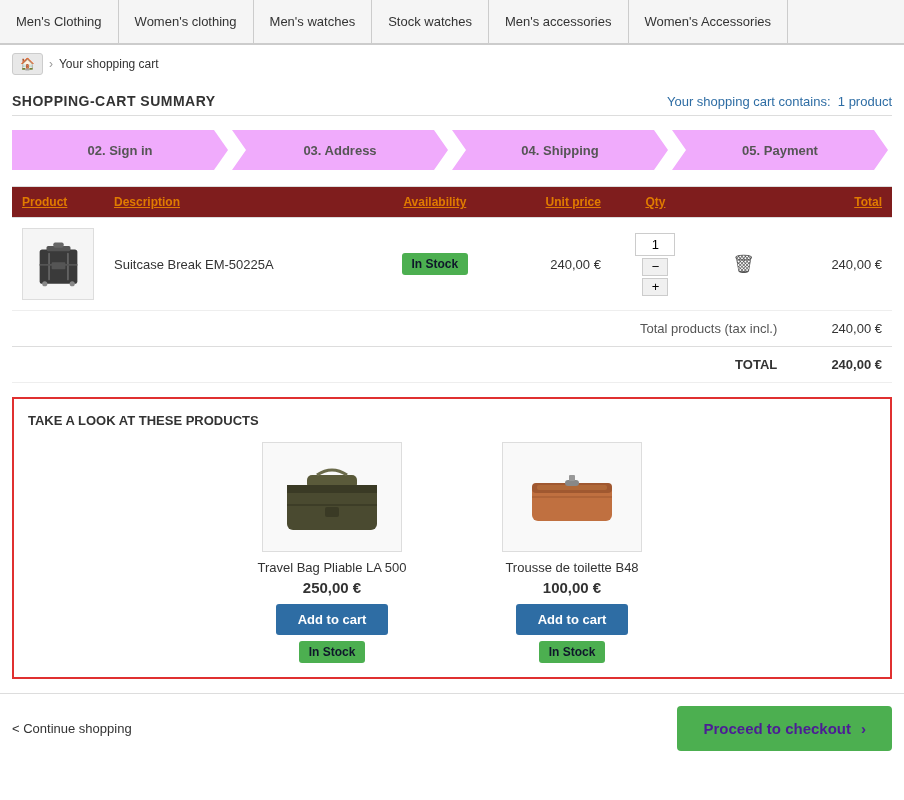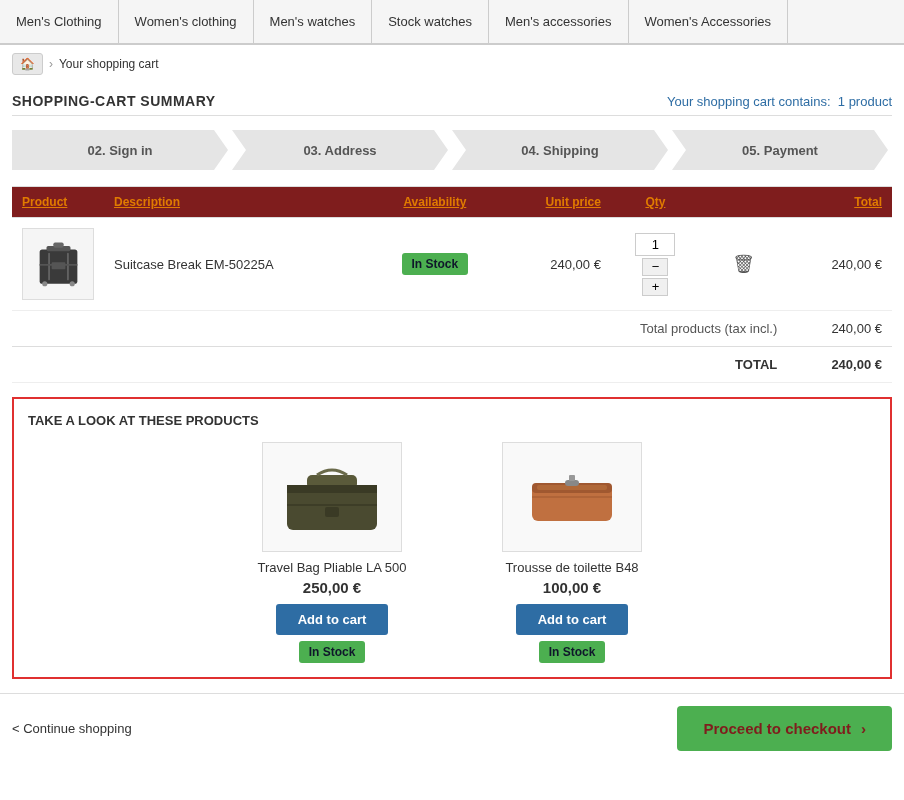--- a/index.html
+++ b/index.html
@@ -72,21 +72,21 @@
       height: 40px;
     }
     .step {
       display: flex;
       align-items: center;
       justify-content: center;
       flex: 1;
       position: relative;
       font-size: 13px;
       font-weight: bold;
-      background: #e5e5e5;
+      background: #f0abfc;
       color: #555;
       clip-path: polygon(0 0, calc(100% - 14px) 0, 100% 50%, calc(100% - 14px) 100%, 0 100%, 14px 50%);
       margin-right: 4px;
     }
     .step:first-child {
       clip-path: polygon(0 0, calc(100% - 14px) 0, 100% 50%, calc(100% - 14px) 100%, 0 100%);
     }
     .step.active {
       background: #4caf50;
       color: #fff;
@@ -266,21 +266,21 @@
       background: #fff;
     }
     .continue-shopping {
       font-size: 13px;
       color: #333;
       cursor: pointer;
       text-decoration: none;
     }
     .proceed-btn {
       background: #4caf50;
-      color: #7f1d1d;
+      color: #4c1d95;
       border: none;
       padding: 14px 26px;
       font-size: 15px;
       font-weight: bold;
       border-radius: 4px;
       cursor: pointer;
       display: flex;
       align-items: center;
       gap: 10px;
     }

